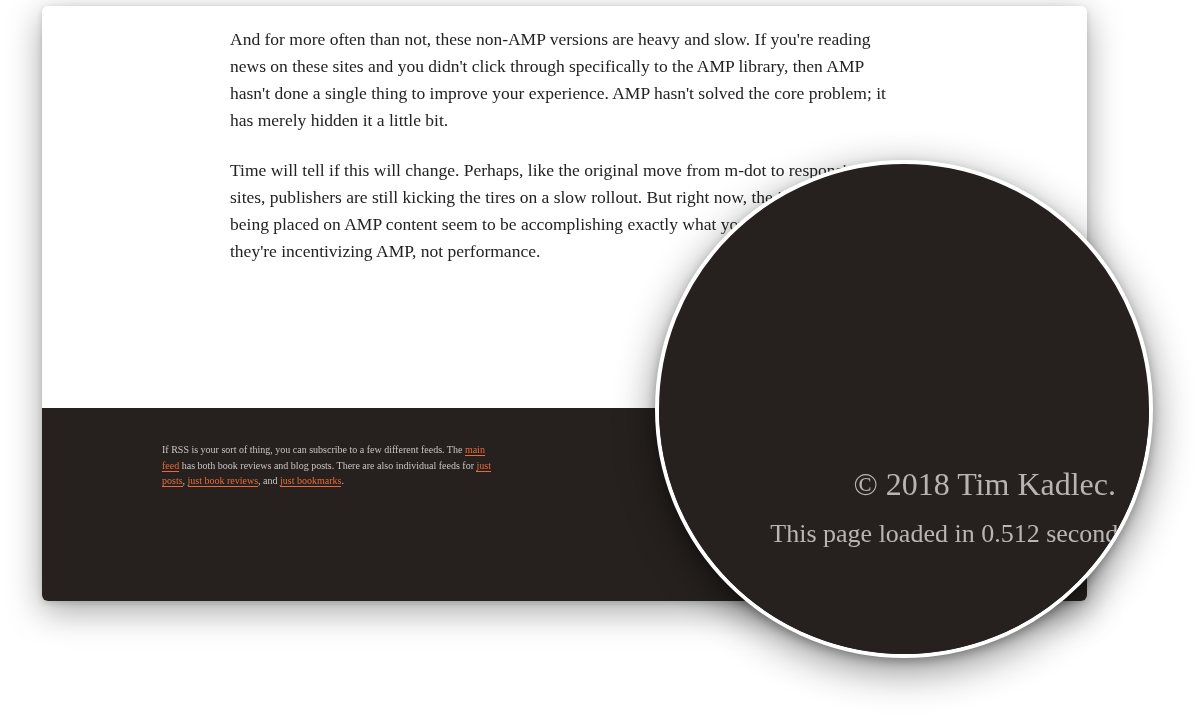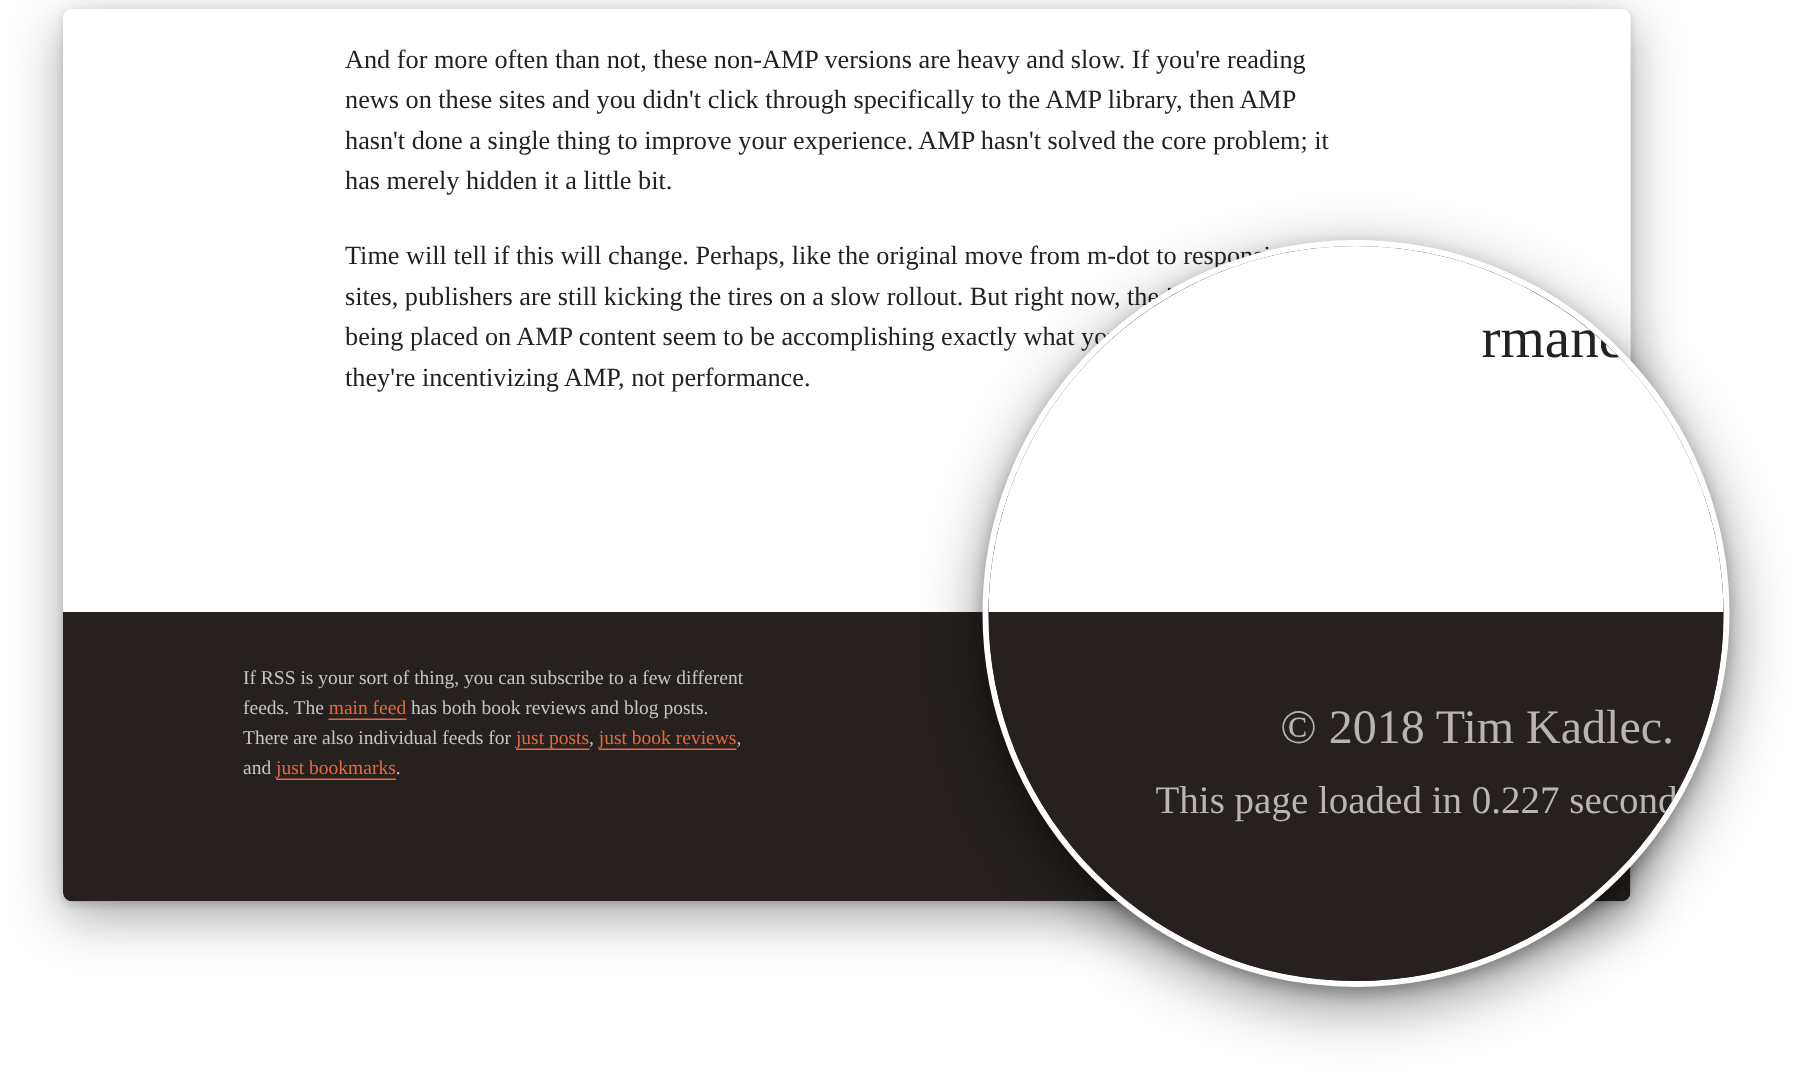--- a/index.html
+++ b/index.html
@@ -38,21 +38,21 @@
       left: 0;
       right: 0;
       height: 193px;
       background: #26211e;
       padding: 34px 120px 0 120px;
       display: flex;
       justify-content: space-between;
     }
     .footer-left {
       max-width: 340px;
-      font-size: 13px;
+      font-size: 10px;
       line-height: 1.55;
       color: #c8c4c1;
     }
     .footer-left a {
       color: #e66a3a;
       text-decoration: none;
       border-bottom: 1px solid #e66a3a;
     }
     .magnifier {
       position: absolute;
@@ -127,20 +127,17 @@
   </div>
   <div class="footer">
     <div class="footer-left">
       <span>If RSS is your sort of thing, you can subscribe to a few different feeds. The </span><a href="#">main feed</a><span> has both book reviews and blog posts. There are also individual feeds for </span><a href="#">just posts</a><span>, </span><a href="#">just book reviews</a><span>, and </span><a href="#">just bookmarks</a><span>.</span>
     </div>
   </div>
 </div>
 
 <div class="magnifier">
   <div class="magnifier-content">
-    <div class="mag-white">
-      <div class="mag-heading">rmance.</div>
-    </div>
     <div class="mag-dark"></div>
     <div class="mag-copyright">© 2018 Tim Kadlec.</div>
-    <div class="mag-load">This page loaded in 0.227 seconds.</div>
+    <div class="mag-load">This page loaded in 0.512 seconds.</div>
   </div>
 </div>
 
 </body></html>

